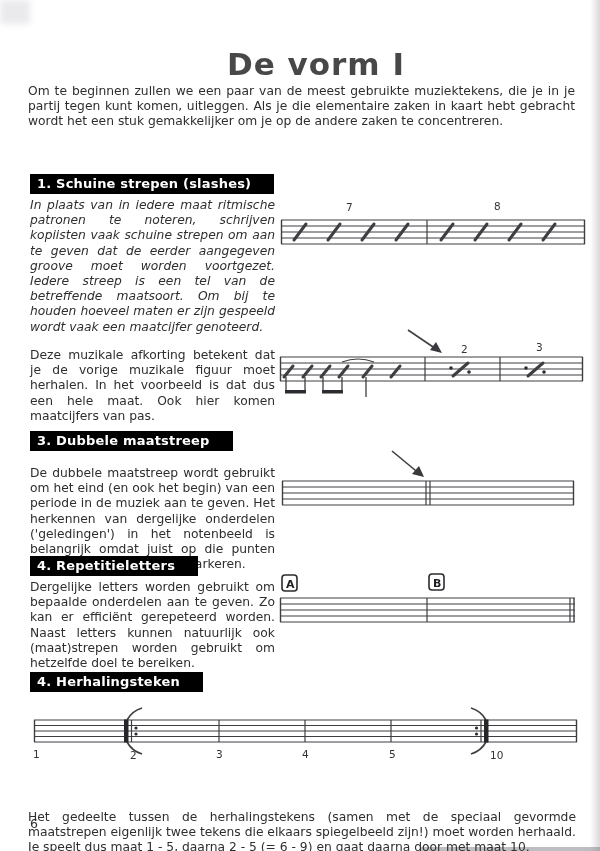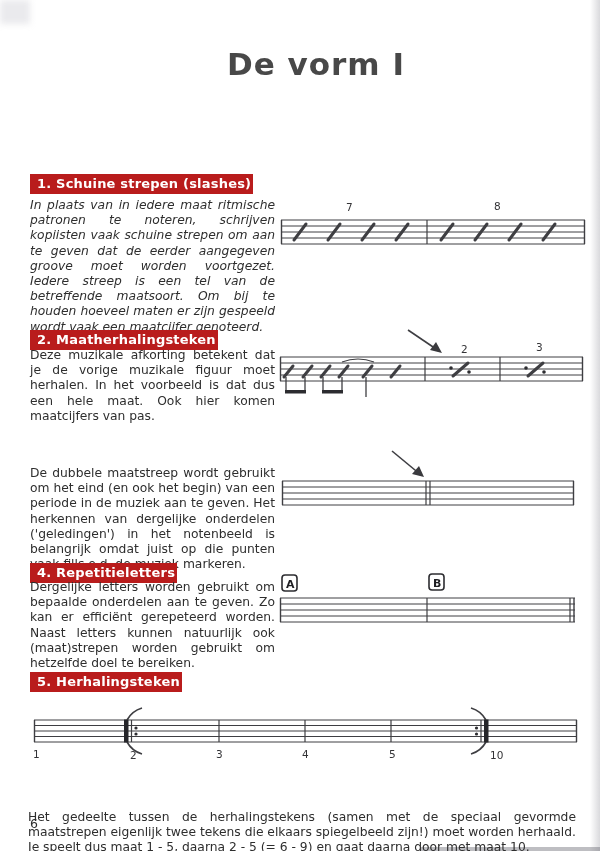--- a/index.html
+++ b/index.html
@@ -11,22 +11,22 @@
     background:linear-gradient(to right, rgba(130,130,140,0), rgba(130,130,140,0.30));}
   .scan-bottom{position:absolute;left:420px;bottom:0;width:180px;height:4px;background:rgba(110,110,120,0.45);}
   .scan-corner{position:absolute;left:0;top:0;width:30px;height:24px;background:rgba(170,170,185,0.25);filter:blur(3px);}
 
   .title{position:absolute;left:0;top:30px;width:600px;text-align:center;
     font-size:31px;font-weight:bold;color:#484848;letter-spacing:1px;margin:16px;}
 
   .para{position:absolute;color:#2e2e2e;font-size:12.3px;line-height:15.2px;margin:0;text-align:justify;}
   .intro{left:28px;top:84px;width:547px;}
 
-  .sec-head{position:absolute;background:#b91c1c;color:#ffffff;font-size:13px;font-weight:bold;
-    padding:2px 2px 3px 7px;letter-spacing:.2px;white-space:nowrap;}
+  .sec-head{position:absolute;background:#000000;color:#ffffff;font-size:13px;font-weight:bold;
+    padding:2px 23px 3px 7px;letter-spacing:.2px;white-space:nowrap;}
 
   .col{width:245px;left:30px;}
 
   .fig{position:absolute;}
   .fig line, .fig path{stroke:#3e3e42;fill:none;}
   .staffline{stroke:#55555c;stroke-width:1;}
   .edge{stroke:#3a3a3e;stroke-width:1.4;}
   .bar{stroke:#3a3a3e;stroke-width:1.2;}
   .slash{stroke:#2c2c30;stroke-width:3;stroke-linecap:round;}
   .stem{stroke:#2c2c30;stroke-width:1.3;}
@@ -46,20 +46,21 @@
 <body>
 
 <div class="page">
 
   <div class="scan-corner"></div>
   <div class="scan-right"></div>
   <div class="scan-bottom"></div>
 
   <h1 class="title">De vorm I</h1>
 
+  <p class="para intro">Om te beginnen zullen we een paar van de meest gebruikte muziektekens, die je in je partij tegen kunt komen, uitleggen. Als je die elementaire zaken in kaart hebt gebracht wordt het een stuk gemakkelijker om je op de andere zaken te concentreren.</p>
 
   <span class="sec-head" style="left:30px;top:174px;">1. Schuine strepen (slashes)</span>
   <p class="para col" style="top:198px;font-style:italic;">In plaats van in iedere maat ritmische patronen te noteren, schrijven kopiisten vaak schuine strepen om aan te geven dat de eerder aangegeven groove moet worden voortgezet. Iedere streep is een tel van de betreffende maatsoort. Om bij te houden hoeveel maten er zijn gespeeld wordt vaak een maatcijfer genoteerd.</p>
   <svg class="fig" style="left:280px;top:196px;" width="306" height="58">
     <text class="mnum" x="66" y="15">7</text>
     <text class="mnum" x="214" y="14">8</text>
     <g>
       <line class="staffline" x1="1" y1="24" x2="305" y2="24"></line>
       <line class="staffline" x1="1" y1="30" x2="305" y2="30"></line>
       <line class="staffline" x1="1" y1="36" x2="305" y2="36"></line>
@@ -74,21 +75,20 @@
       <line class="slash" x1="48" y1="44" x2="60" y2="28"></line>
       <line class="slash" x1="82" y1="44" x2="94" y2="28"></line>
       <line class="slash" x1="116" y1="44" x2="128" y2="28"></line>
       <line class="slash" x1="161" y1="44" x2="173" y2="28"></line>
       <line class="slash" x1="195" y1="44" x2="207" y2="28"></line>
       <line class="slash" x1="229" y1="44" x2="241" y2="28"></line>
       <line class="slash" x1="263" y1="44" x2="275" y2="28"></line>
     </g>
   </svg>
 
-  <span class="sec-head" style="left:30px;top:330px;">2. Maatherhalingsteken</span>
   <p class="para col" style="top:348px;">Deze muzikale afkorting betekent dat je de vorige muzikale figuur moet herhalen. In het voorbeeld is dat dus een hele maat. Ook hier komen maatcijfers van pas.</p>
   <svg class="fig" style="left:278px;top:325px;" width="308" height="80">
     <g>
       <line class="arrow" x1="130" y1="5" x2="161" y2="26"></line>
       <polygon class="ahead" points="164,28 152,25 158,17"></polygon>
     </g>
     <text class="mnum" x="183" y="28">2</text>
     <text class="mnum" x="258" y="26">3</text>
     <g>
       <line class="staffline" x1="2" y1="32" x2="305" y2="32"></line>
@@ -122,20 +122,21 @@
       <circle class="rptdot" cx="173" cy="43" r="1.8"></circle>
       <circle class="rptdot" cx="191" cy="47" r="1.8"></circle>
     </g>
     <g>
       <line class="slash" x1="250" y1="51" x2="265" y2="38"></line>
       <circle class="rptdot" cx="248" cy="43" r="1.8"></circle>
       <circle class="rptdot" cx="266" cy="47" r="1.8"></circle>
     </g>
   </svg>
 
+  <span class="sec-head" style="left:30px;top:431px;">3. Dubbele maatstreep</span>
   <p class="para col" style="top:466px;">De dubbele maatstreep wordt gebruikt om het eind (en ook het begin) van een periode in de muziek aan te geven. Het herkennen van dergelijke onderdelen ('geledingen') in het notenbeeld is belangrijk omdat juist op die punten vaak fills e.d. de muziek markeren.</p>
   <svg class="fig" style="left:280px;top:444px;" width="296" height="68">
     <g>
       <line class="arrow" x1="112" y1="7" x2="141" y2="31"></line>
       <polygon class="ahead" points="144,33 132,30 139,22"></polygon>
     </g>
     <g>
       <line class="staffline" x1="2" y1="37" x2="294" y2="37"></line>
       <line class="staffline" x1="2" y1="43" x2="294" y2="43"></line>
       <line class="staffline" x1="2" y1="49" x2="294" y2="49"></line>
@@ -143,21 +144,21 @@
       <line class="staffline" x1="2" y1="61" x2="294" y2="61"></line>
     </g>
     <line class="edge" x1="2.5" y1="37" x2="2.5" y2="61"></line>
     <g>
       <line class="bar" x1="146" y1="37" x2="146" y2="61"></line>
       <line class="bar" x1="150" y1="37" x2="150" y2="61"></line>
     </g>
     <line class="edge" x1="293.5" y1="37" x2="293.5" y2="61"></line>
   </svg>
 
-  <span class="sec-head" style="left:30px;top:556px;margin-top:7px;">4. Repetitieletters</span>
+  <span class="sec-head" style="left:30px;top:556px;">4. Repetitieletters</span>
   <p class="para col" style="top:580px;">Dergelijke letters worden gebruikt om bepaalde onderdelen aan te geven. Zo kan er efficiënt gerepeteerd worden. Naast letters kunnen natuurlijk ook (maat)strepen worden gebruikt om hetzelfde doel te bereiken.</p>
   <svg class="fig" style="left:278px;top:572px;" width="300" height="56">
     <g>
       <rect class="letterbox" x="4" y="3" width="15" height="16" rx="3"></rect>
       <text class="letter" x="8" y="15.5">A</text>
     </g>
     <g>
       <rect class="letterbox" x="151" y="2" width="15" height="16" rx="3"></rect>
       <text class="letter" x="155" y="14.5">B</text>
     </g>
@@ -169,21 +170,21 @@
       <line class="staffline" x1="2" y1="50" x2="297" y2="50"></line>
     </g>
     <line class="edge" x1="2.5" y1="26" x2="2.5" y2="50"></line>
     <line class="bar" x1="149" y1="26" x2="149" y2="50"></line>
     <g>
       <line class="bar" x1="292" y1="26" x2="292" y2="50"></line>
       <line class="edge" x1="296" y1="26" x2="296" y2="50"></line>
     </g>
   </svg>
 
-  <span class="sec-head" style="left:30px;top:672px;">5. Herhalingsteken</span>
+  <span class="sec-head" style="left:30px;top:672px;">4. Herhalingsteken</span>
   <svg class="fig" style="left:30px;top:706px;" width="552" height="60">
     <g>
       <line class="staffline" x1="4" y1="14" x2="547" y2="14"></line>
       <line class="staffline" x1="4" y1="19.5" x2="547" y2="19.5"></line>
       <line class="staffline" x1="4" y1="25" x2="547" y2="25"></line>
       <line class="staffline" x1="4" y1="30.5" x2="547" y2="30.5"></line>
       <line class="staffline" x1="4" y1="36" x2="547" y2="36"></line>
     </g>
     <line class="edge" x1="4.5" y1="14" x2="4.5" y2="36"></line>
     <line class="edge" x1="546.5" y1="14" x2="546.5" y2="36"></line>

